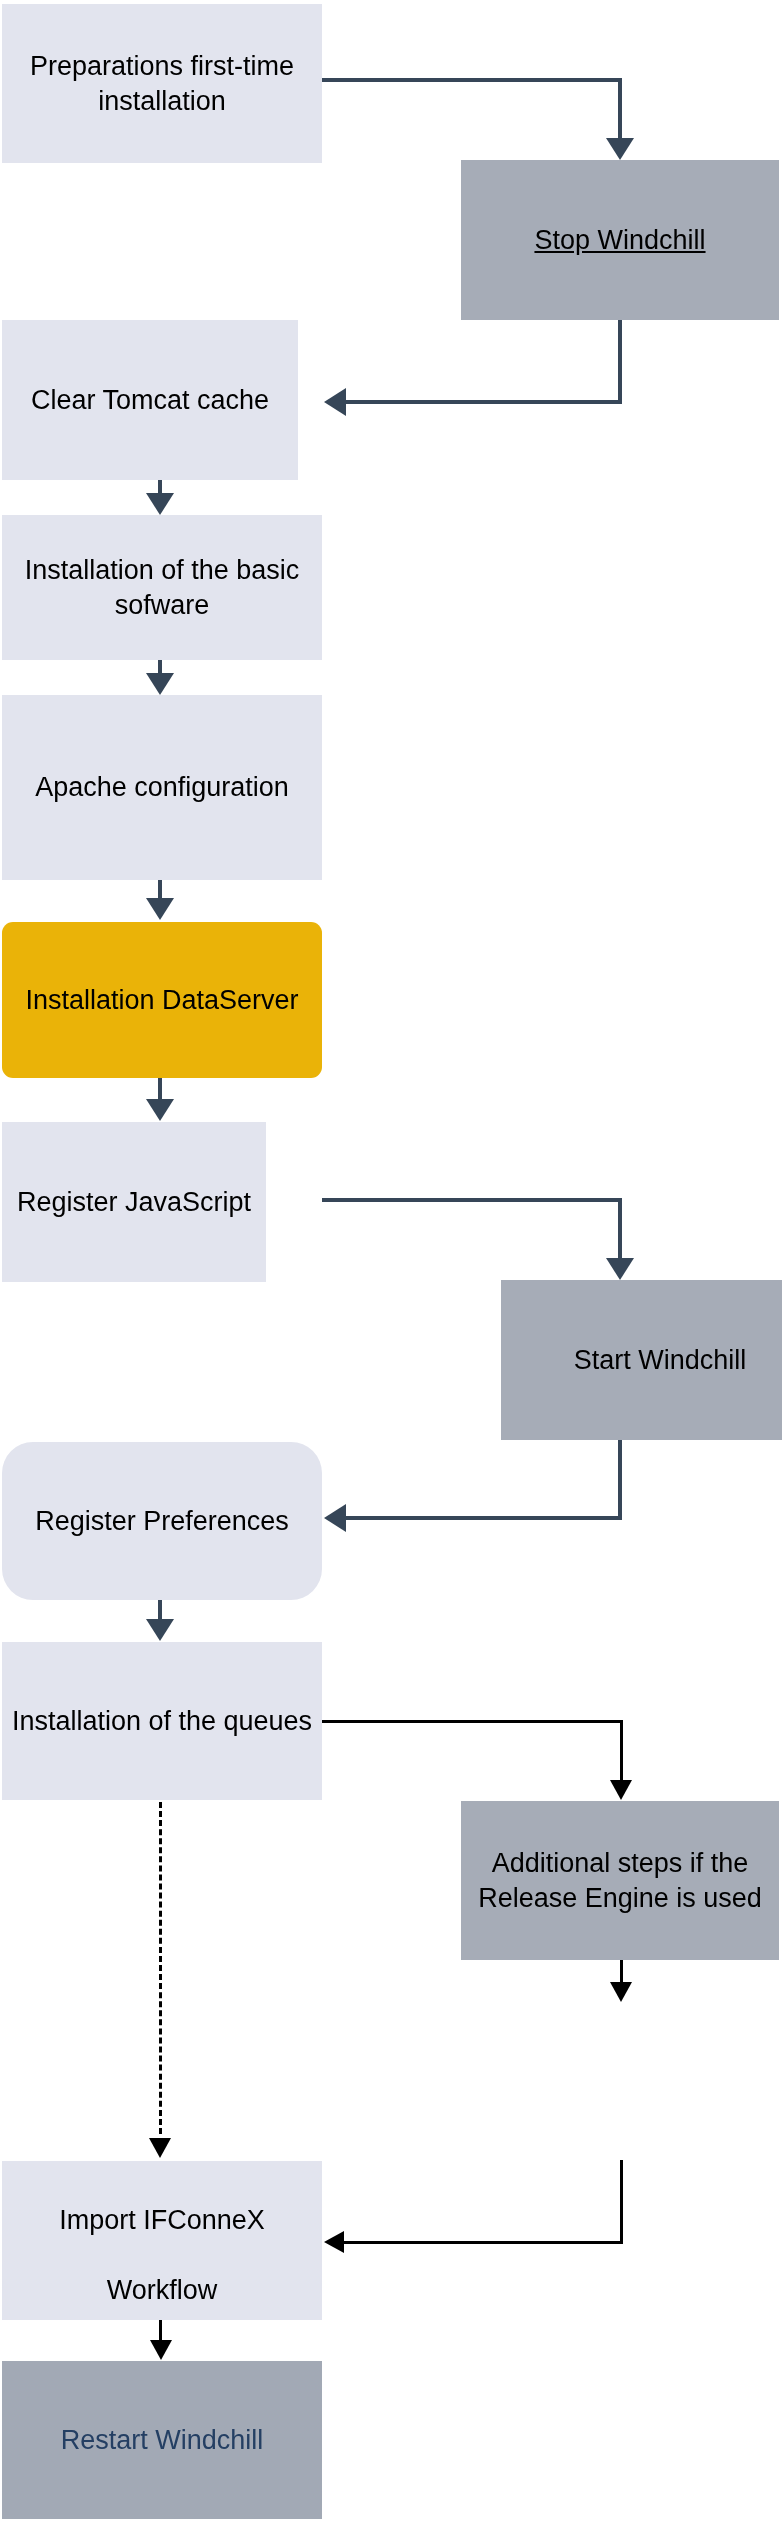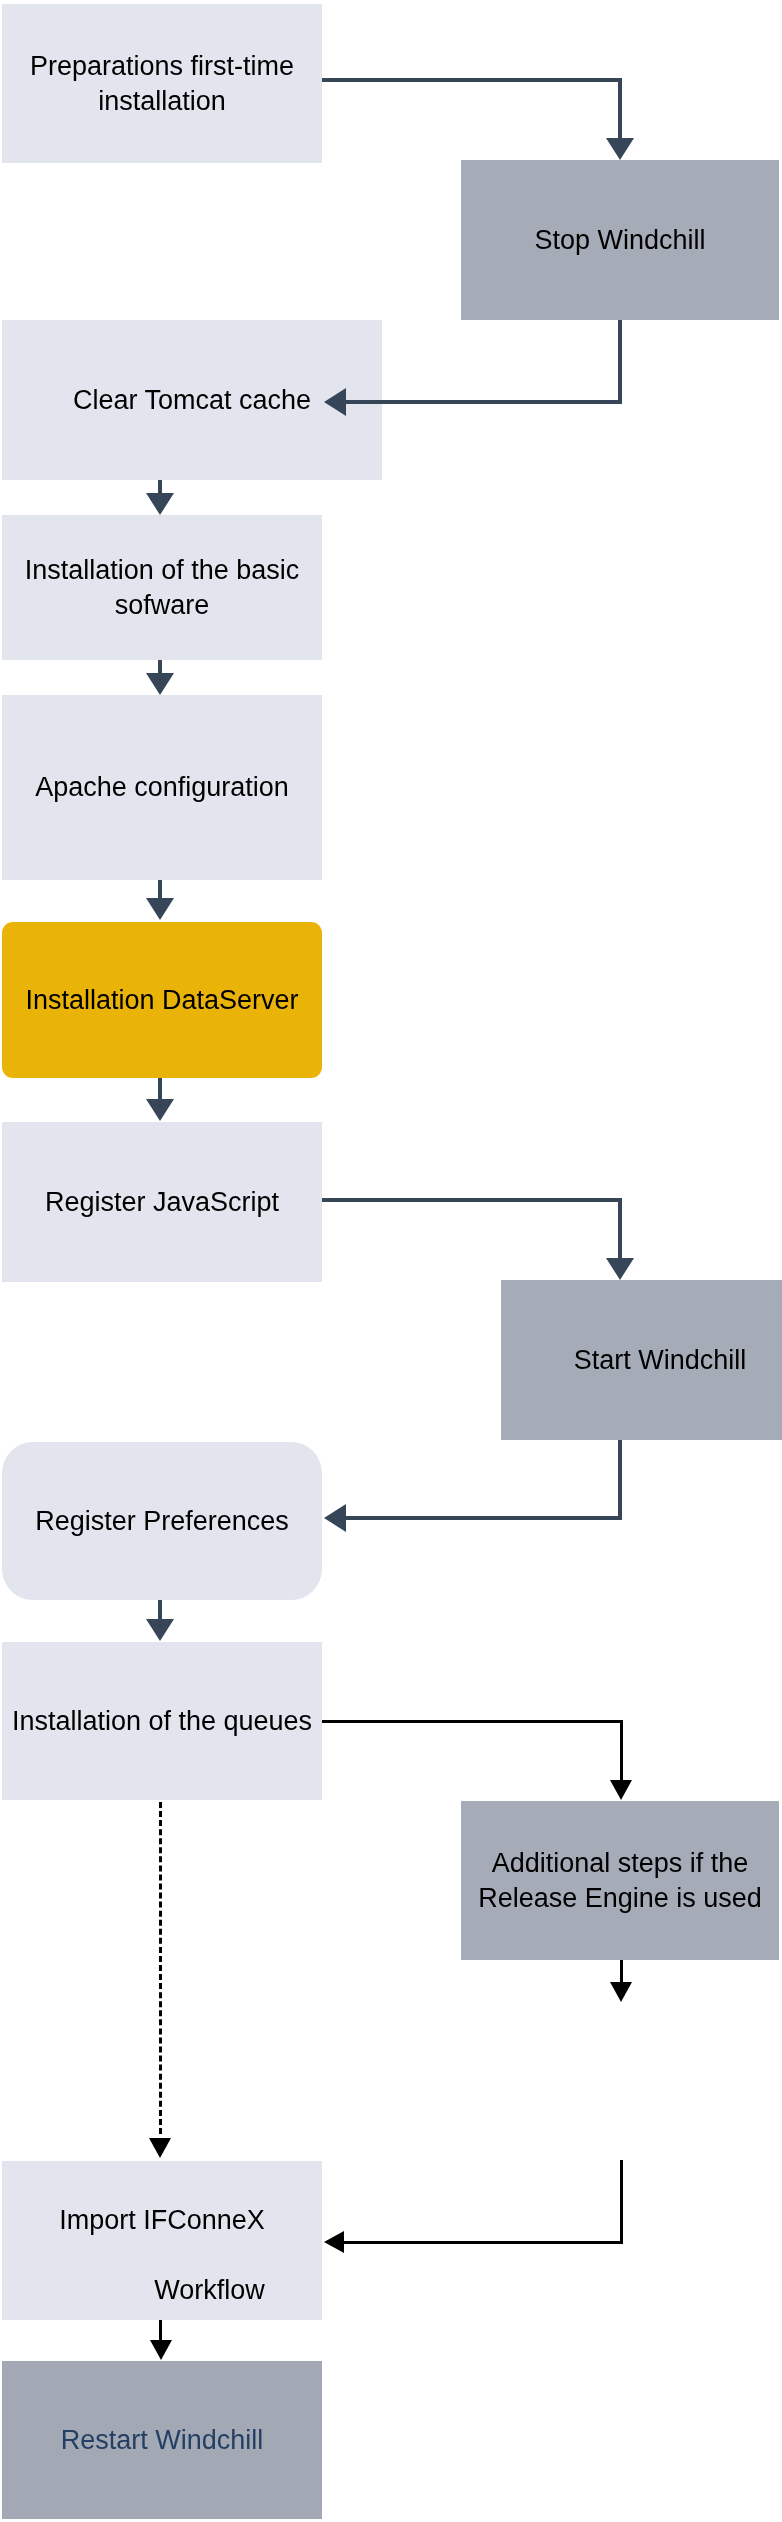--- a/index.html
+++ b/index.html
@@ -9,21 +9,21 @@
   }
   .node{
     position:absolute;display:flex;align-items:center;justify-content:center;
     text-align:center;font-size:27px;line-height:35px;color:#000000;
     white-space:pre-line;box-sizing:border-box;
   }
   .light{background:#E2E4EE;}
   .gray{background:#A6ACB7;}
   .blue{background:#eab308;border-radius:11px;}
   .gray2{background:#A2A9B5;color:#243F63;}
-  .pad-top{padding-top:30px;text-align:right;}
+  .pad-top{padding-top:30px;}
   
   .ln{position:absolute;background:#364658;}
   .lnb{position:absolute;background:#000000;}
   .dashed{position:absolute;width:0;border-left:3px dashed #000000;}
   
   .ah-down{position:absolute;width:0;height:0;
     border-left:14px solid transparent;border-right:14px solid transparent;
     border-top:22px solid #364658;}
   .ah-left{position:absolute;width:0;height:0;
     border-top:14px solid transparent;border-bottom:14px solid transparent;
@@ -36,32 +36,32 @@
     border-right:20px solid #000000;}
 </style>
 </head>
 <body>
 
 <div class="canvas">
 
   <div class="node light" style="left:2px;top:4px;width:320px;height:159px;">Preparations first-time
 installation</div>
 
-  <div class="node gray" style="left:461px;top:160px;width:318px;height:160px;">Stop Windchill</div>
+  <div class="node gray" style="left:461px;top:160px;width:318px;height:160px;text-decoration:underline;">Stop Windchill</div>
 
-  <div class="node light" style="left:2px;top:320px;width:380px;height:160px;">Clear Tomcat cache</div>
+  <div class="node light" style="left:2px;top:320px;width:296px;height:160px;">Clear Tomcat cache</div>
 
   <div class="node light" style="left:2px;top:515px;width:320px;height:145px;">Installation of the basic
 sofware</div>
 
   <div class="node light" style="left:2px;top:695px;width:320px;height:185px;text-align:right;">Apache configuration</div>
 
   <div class="node blue" style="left:2px;top:922px;width:320px;height:156px;">Installation DataServer</div>
 
-  <div class="node light" style="left:2px;top:1122px;width:320px;height:160px;">Register JavaScript</div>
+  <div class="node light" style="left:2px;top:1122px;width:264px;height:160px;">Register JavaScript</div>
 
   <div class="node gray" style="left:461px;top:1280px;width:318px;height:160px;margin-left:40px;">Start Windchill</div>
 
   <div class="node light" style="left:2px;top:1442px;width:320px;height:158px;border-radius:31px;">Register Preferences</div>
 
   <div class="node light" style="left:2px;top:1642px;width:320px;height:158px;">Installation of the queues</div>
 
   <div class="node gray" style="left:461px;top:1801px;width:318px;height:159px;">Additional steps if the
 Release Engine is used</div>
 

